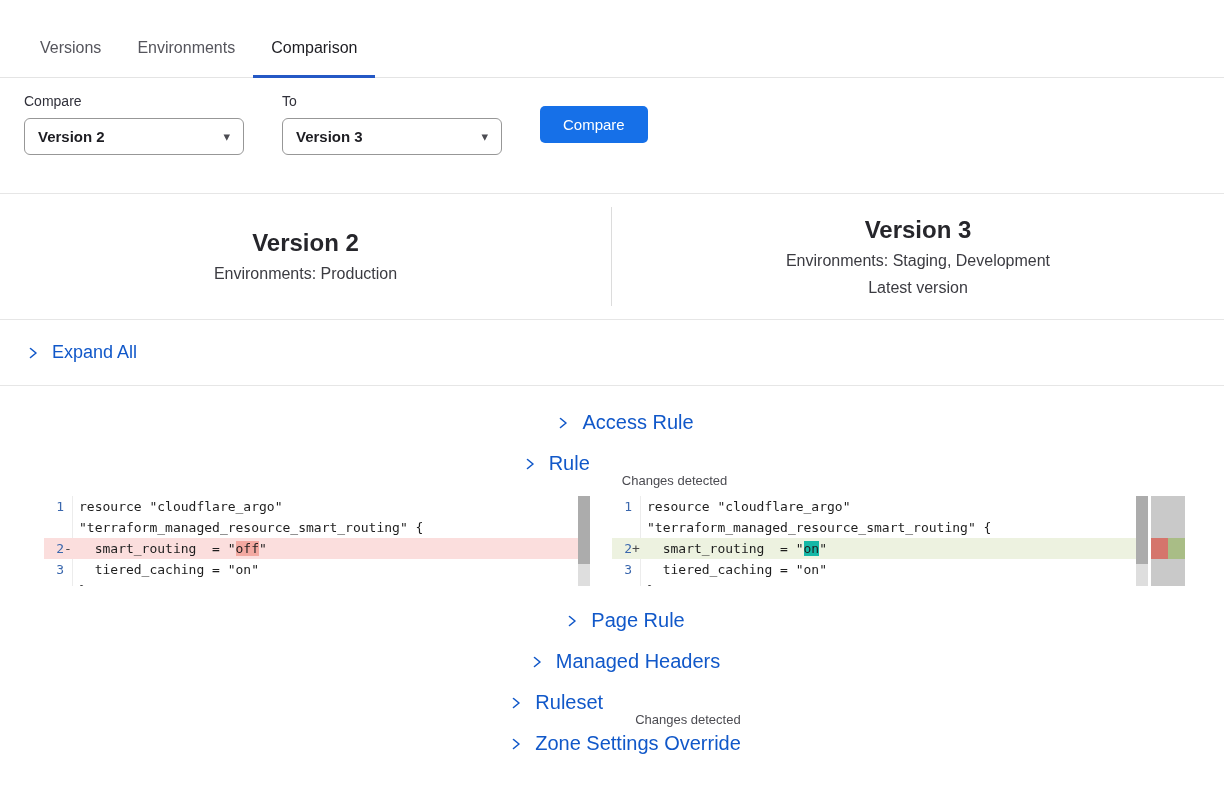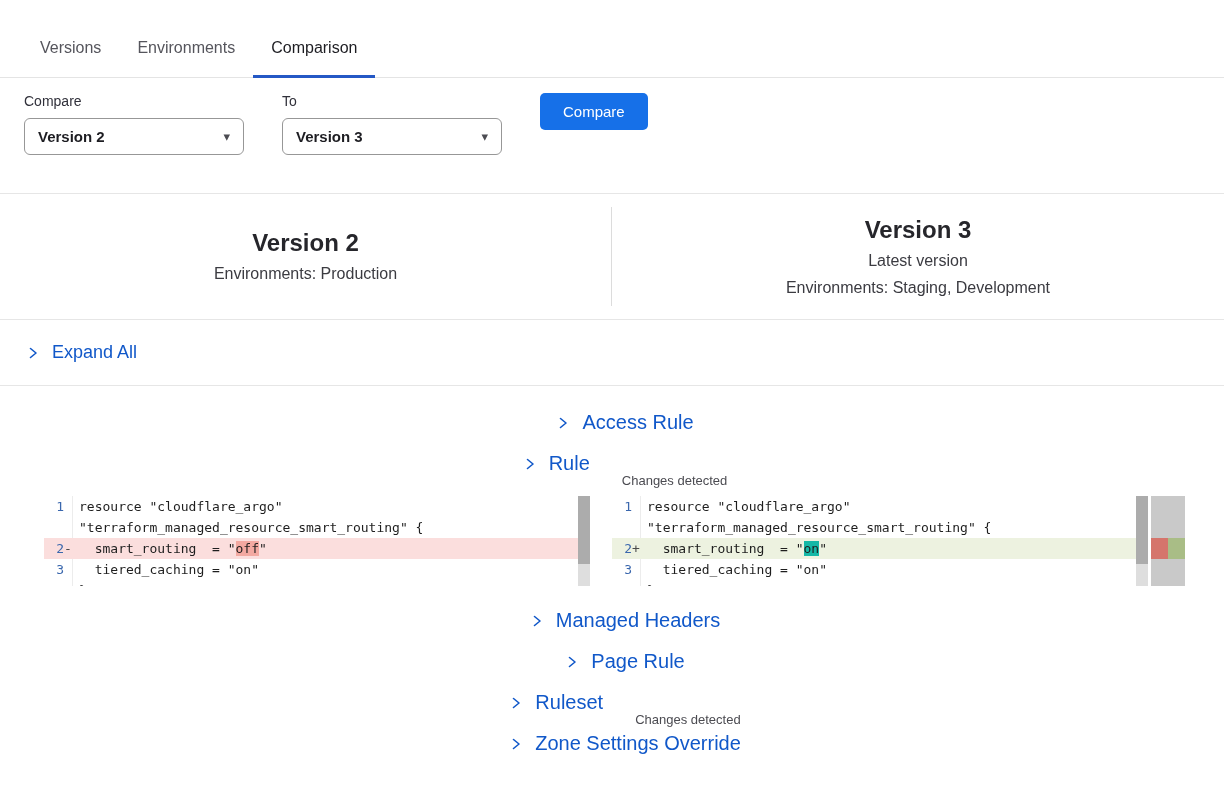--- a/index.html
+++ b/index.html
@@ -7,21 +7,21 @@
   body { font-family: "Liberation Sans", sans-serif; color: #1f1f24; }
   .page { position: relative; width: 1224px; height: 788px; background: #fff; overflow: hidden; margin-top: 20px; }
 
   
   .tabbar { display: flex; align-items: stretch; padding-left: 22px; border-bottom: 1px solid #e4e4e4; height: 58px; }
   .tab { display: flex; align-items: center; padding: 0 18px; font-size: 16px; color: #55555c;
          border-bottom: 3px solid transparent; margin-bottom: -1px; cursor: pointer; }
   .tab.active { color: #1d1d22; font-weight: 500; border-bottom-color: #2458c5; }
 
   
-  .form { display: flex; align-items: flex-start; padding: 15px 24px 0 24px; }
+  .form { display: flex; align-items: center; padding: 15px 24px 0 24px; }
   .field { display: flex; flex-direction: column; }
   .field + .field { margin-left: 38px; }
   .field label { font-size: 14px; color: #30303a; margin-bottom: 9px; }
   .select { width: 220px; height: 37px; border: 1px solid #979797; border-radius: 6px;
             display: flex; align-items: center; justify-content: space-between;
             padding: 0 13px; cursor: pointer; background: #fff; }
   .select .val { font-size: 15px; font-weight: 700; color: #1d1d22; }
   .select .caret { font-size: 13px; color: #4c4c52; }
   .btn { margin-left: 38px; height: 37px; padding: 0 23px; background: #1670e8; color: #fff;
          border: none; border-radius: 5px; font-size: 15px; font-family: inherit; cursor: pointer; }
@@ -105,22 +105,22 @@
 
   <div class="divider d1"></div>
 
   <section class="vheads">
     <div class="vcol left">
       <h2>Version 2</h2>
       <p>Environments: Production</p>
     </div>
     <div class="vcol right">
       <h2>Version 3</h2>
+      <p>Environments: Staging, Development</p>
       <p>Latest version</p>
-      <p>Environments: Staging, Development</p>
     </div>
   </section>
 
   <div class="divider"></div>
 
   <div class="expand-row">
     <svg class="chev" viewBox="0 0 14 14">
       <polyline points="4.5,2.5 10,7 4.5,11.5" fill="none" stroke="currentColor" stroke-width="1.6" stroke-linecap="round" stroke-linejoin="round"></polyline>
     </svg>
     <span class="lbl">Expand All</span>
@@ -232,28 +232,28 @@
       <div class="ruler">
         <span class="mark-red"></span>
         <span class="mark-green"></span>
       </div>
     </div>
 
     <div class="srow">
       <svg class="chev" viewBox="0 0 14 14">
         <polyline points="4.5,2.5 10,7 4.5,11.5" fill="none" stroke="currentColor" stroke-width="1.6" stroke-linecap="round" stroke-linejoin="round"></polyline>
       </svg>
+      <span class="lbl">Page Rule</span>
+    </div>
+
+    <div class="srow">
+      <svg class="chev" viewBox="0 0 14 14">
+        <polyline points="4.5,2.5 10,7 4.5,11.5" fill="none" stroke="currentColor" stroke-width="1.6" stroke-linecap="round" stroke-linejoin="round"></polyline>
+      </svg>
       <span class="lbl">Managed Headers</span>
-    </div>
-
-    <div class="srow">
-      <svg class="chev" viewBox="0 0 14 14">
-        <polyline points="4.5,2.5 10,7 4.5,11.5" fill="none" stroke="currentColor" stroke-width="1.6" stroke-linecap="round" stroke-linejoin="round"></polyline>
-      </svg>
-      <span class="lbl">Page Rule</span>
     </div>
 
     <div class="srow">
       <svg class="chev" viewBox="0 0 14 14">
         <polyline points="4.5,2.5 10,7 4.5,11.5" fill="none" stroke="currentColor" stroke-width="1.6" stroke-linecap="round" stroke-linejoin="round"></polyline>
       </svg>
       <span class="lbl">Ruleset</span>
       <span class="badge">Changes detected</span>
     </div>
 

